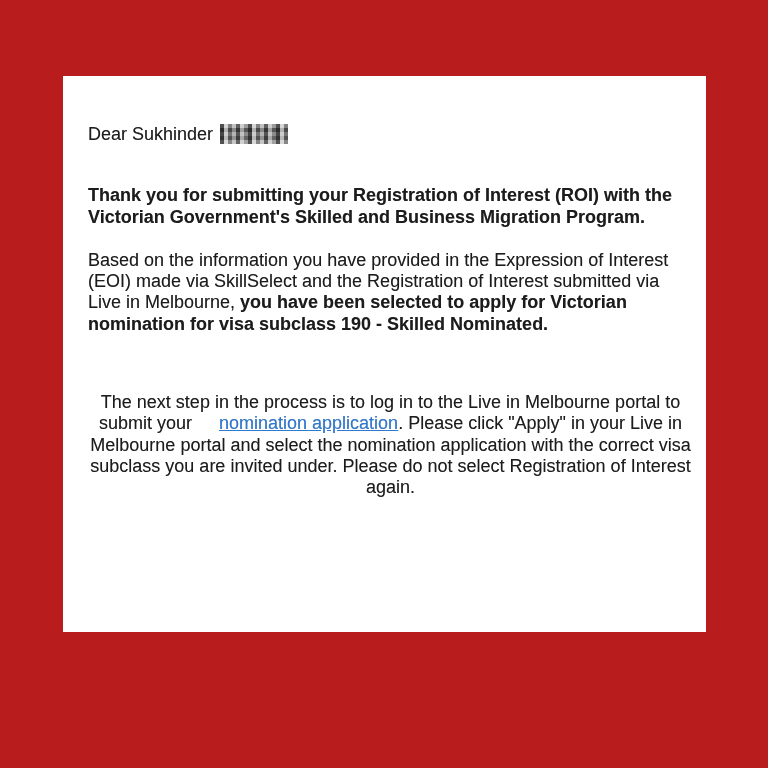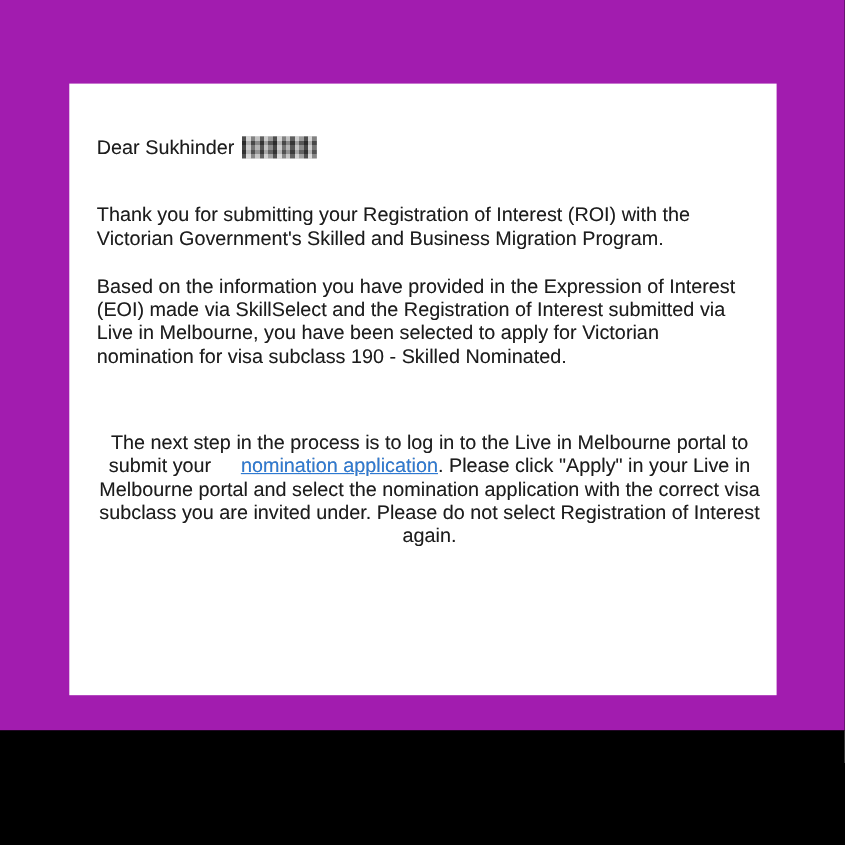--- a/index.html
+++ b/index.html
@@ -3,22 +3,22 @@
 <meta charset="utf-8">
 <style>
   html, body {
     margin: 0;
     padding: 0;
     background: #000000;
   }
   .stage {
     position: relative;
     width: 768px;
-    height: 664px;
-    background: #a21caf;
+    height: 768px;
+    background: #b91c1c;
     overflow: hidden;
   }
   .page {
     position: absolute;
     left: 63px;
     top: 76px;
     width: 643px;
     height: 556px;
     background: #ffffff;
     box-sizing: border-box;
@@ -27,26 +27,26 @@
     font-size: 18px;
     line-height: 21.3px;
     color: #1c1c1c;
     text-shadow: 0 0 0.5px rgba(0,0,0,0.35);
   }
   .para {
     margin: 0;
     white-space: pre-line;
   }
   .greeting   { margin: 0; }
-  .p-thanks   { margin: 40px 0 0 0; }
+  .p-thanks   { margin: 40px 0 0 0; font-weight: bold; }
   .p-select   { margin: 22px 0 0 0; }
   .p-next     { margin: 57px 0 0 0; text-align: center; }
   .p-deadline { margin: 57px 0 0 0; }
 
-  strong { font-weight: 400; }
+  strong { font-weight: 700; }
 
   a.inline-link {
     color: #2e7ad3;
     text-decoration: underline;
     cursor: pointer;
     margin-left: 22px;
   }
 
   
   .redacted {

